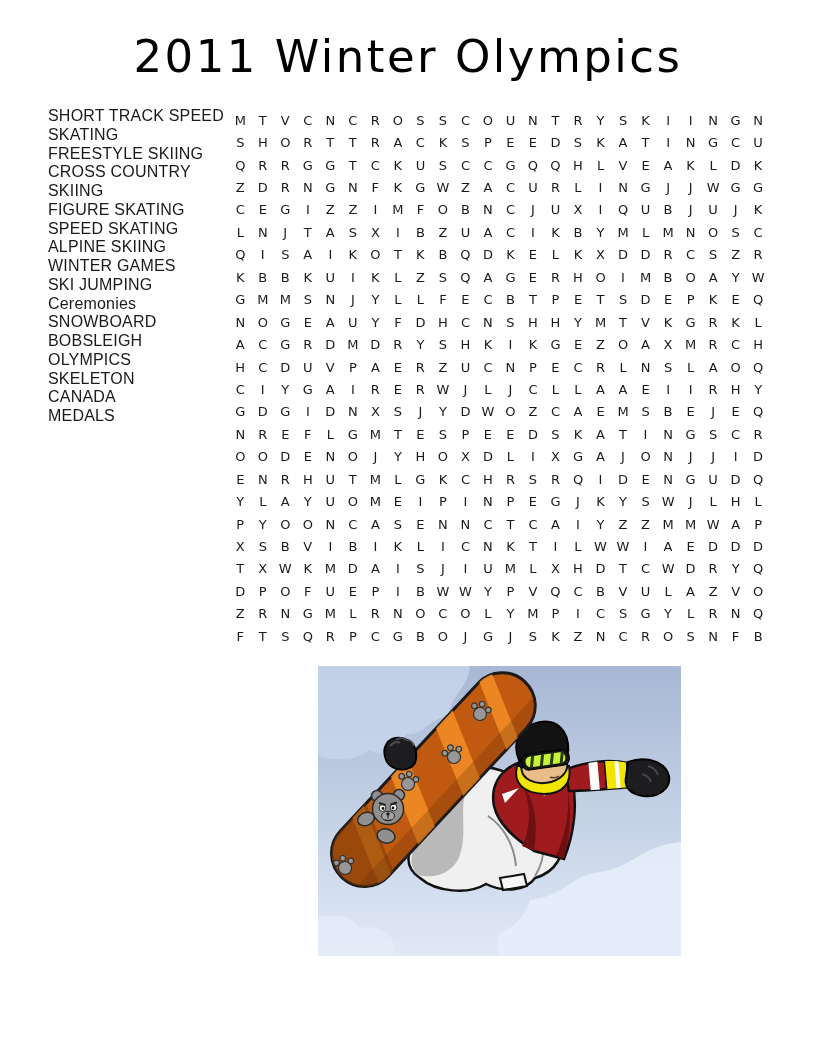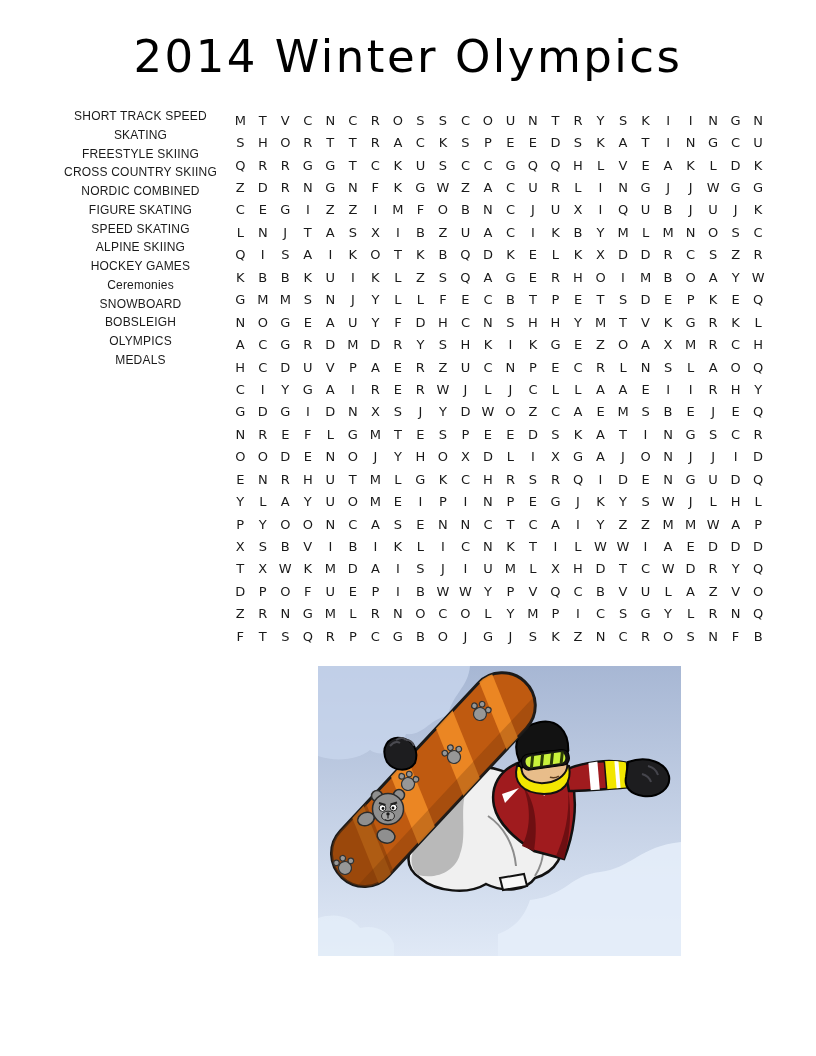--- a/index.html
+++ b/index.html
@@ -2,48 +2,50 @@
 <html><head>
 <meta charset="utf-8">
 <style>
   html,body{margin:0;padding:0;background:#fff;}
   #page{position:relative;width:816px;height:1056px;background:#ffffff;overflow:hidden;
         font-family:"DejaVu Sans",sans-serif;color:#000;}
   #title{position:absolute;left:0;top:30px;width:816px;text-align:center;
          font-size:45px;letter-spacing:2.5px;font-weight:400;color:#000;}
   #word-list{position:absolute;left:48px;top:107px;width:185px;
              font-family:"Liberation Sans","DejaVu Sans",sans-serif;
-             font-size:12px;line-height:18.75px;letter-spacing:.2px;color:#1a1a1a;text-align:center;}
+             font-size:16px;line-height:18.75px;letter-spacing:.2px;color:#1a1a1a;}
   #letter-grid{position:absolute;left:229px;top:109px;display:grid;
                grid-template-columns:repeat(24,22.53px);grid-auto-rows:22.45px;}
   #letter-grid .cell{display:flex;align-items:center;justify-content:center;
                font-size:13px;color:#1a1a1a;}
   #illustration-box{position:absolute;left:318px;top:666px;width:363px;height:290px;}
   svg{display:block;}
 </style>
 </head>
 <body>
 
 <div id="page">
 
-  <div id="title">2014 Winter Olympics</div>
+  <div id="title">2011 Winter Olympics</div>
 
   <div id="word-list">
       <div class="word">SHORT TRACK SPEED SKATING</div>
       <div class="word">FREESTYLE SKIING</div>
       <div class="word">CROSS COUNTRY SKIING</div>
-      <div class="word">NORDIC COMBINED</div>
       <div class="word">FIGURE SKATING</div>
       <div class="word">SPEED SKATING</div>
       <div class="word">ALPINE SKIING</div>
-      <div class="word">HOCKEY GAMES</div>
+      <div class="word">WINTER GAMES</div>
+      <div class="word">SKI JUMPING</div>
       <div class="word">Ceremonies</div>
       <div class="word">SNOWBOARD</div>
       <div class="word">BOBSLEIGH</div>
       <div class="word">OLYMPICS</div>
+      <div class="word">SKELETON</div>
+      <div class="word">CANADA</div>
       <div class="word">MEDALS</div>
     </div>
 
   <div id="letter-grid">
       <span class="cell">M</span>
       <span class="cell">T</span>
       <span class="cell">V</span>
       <span class="cell">C</span>
       <span class="cell">N</span>
       <span class="cell">C</span>

